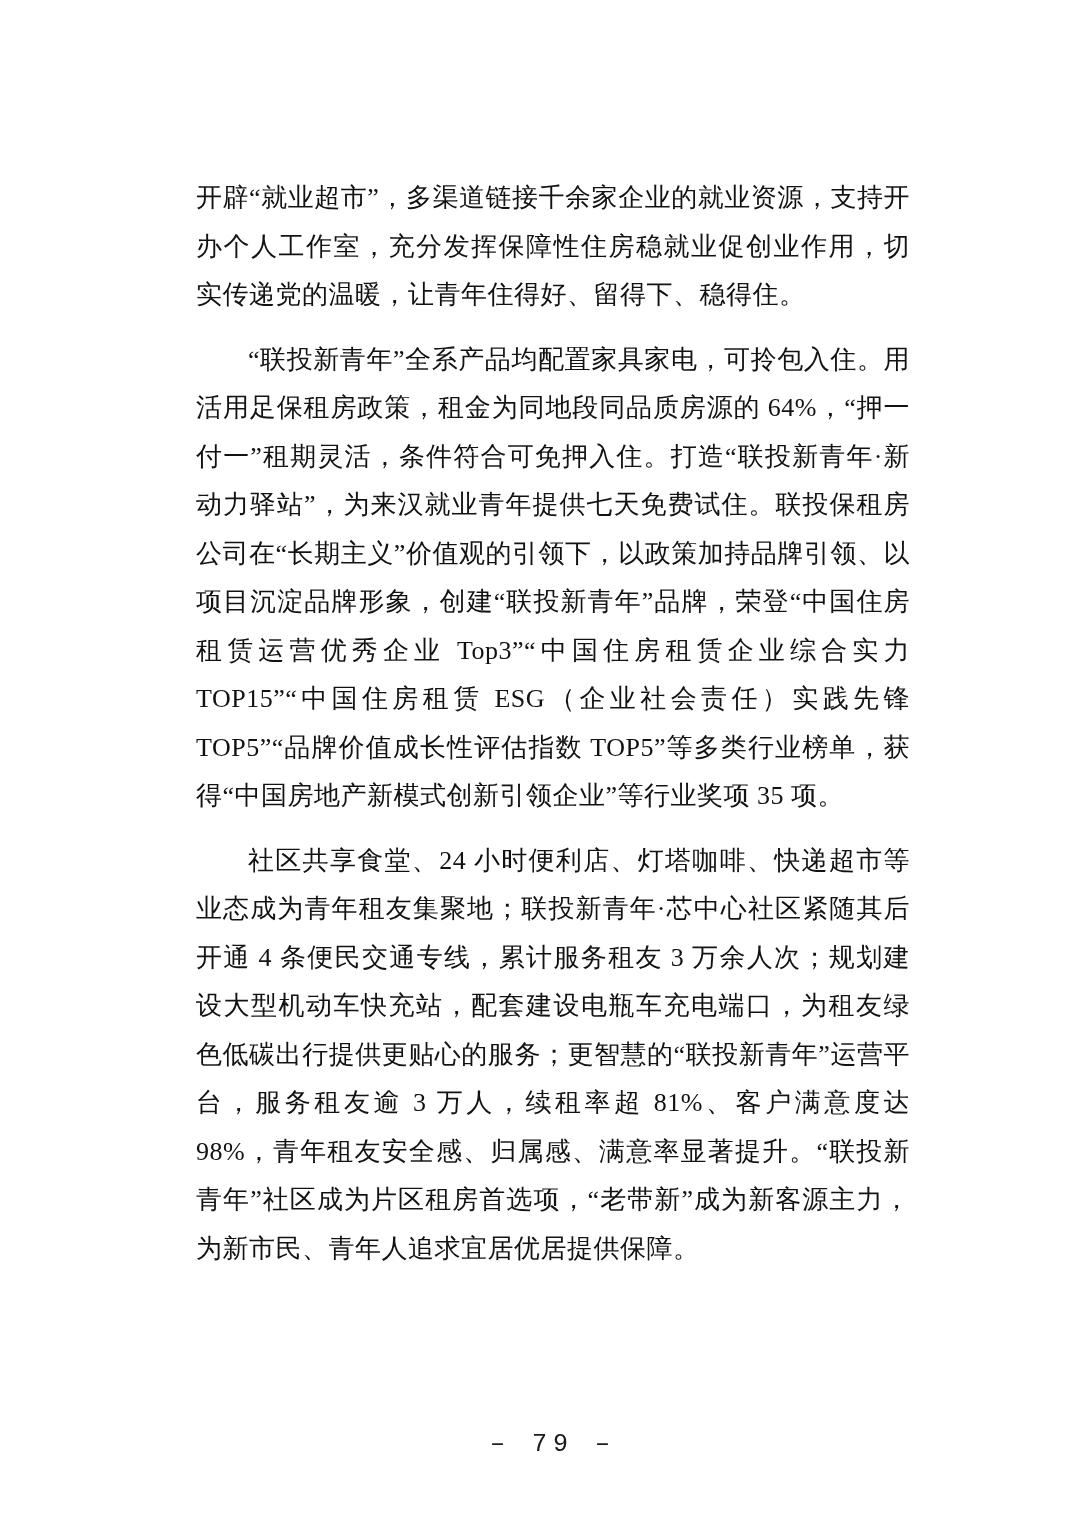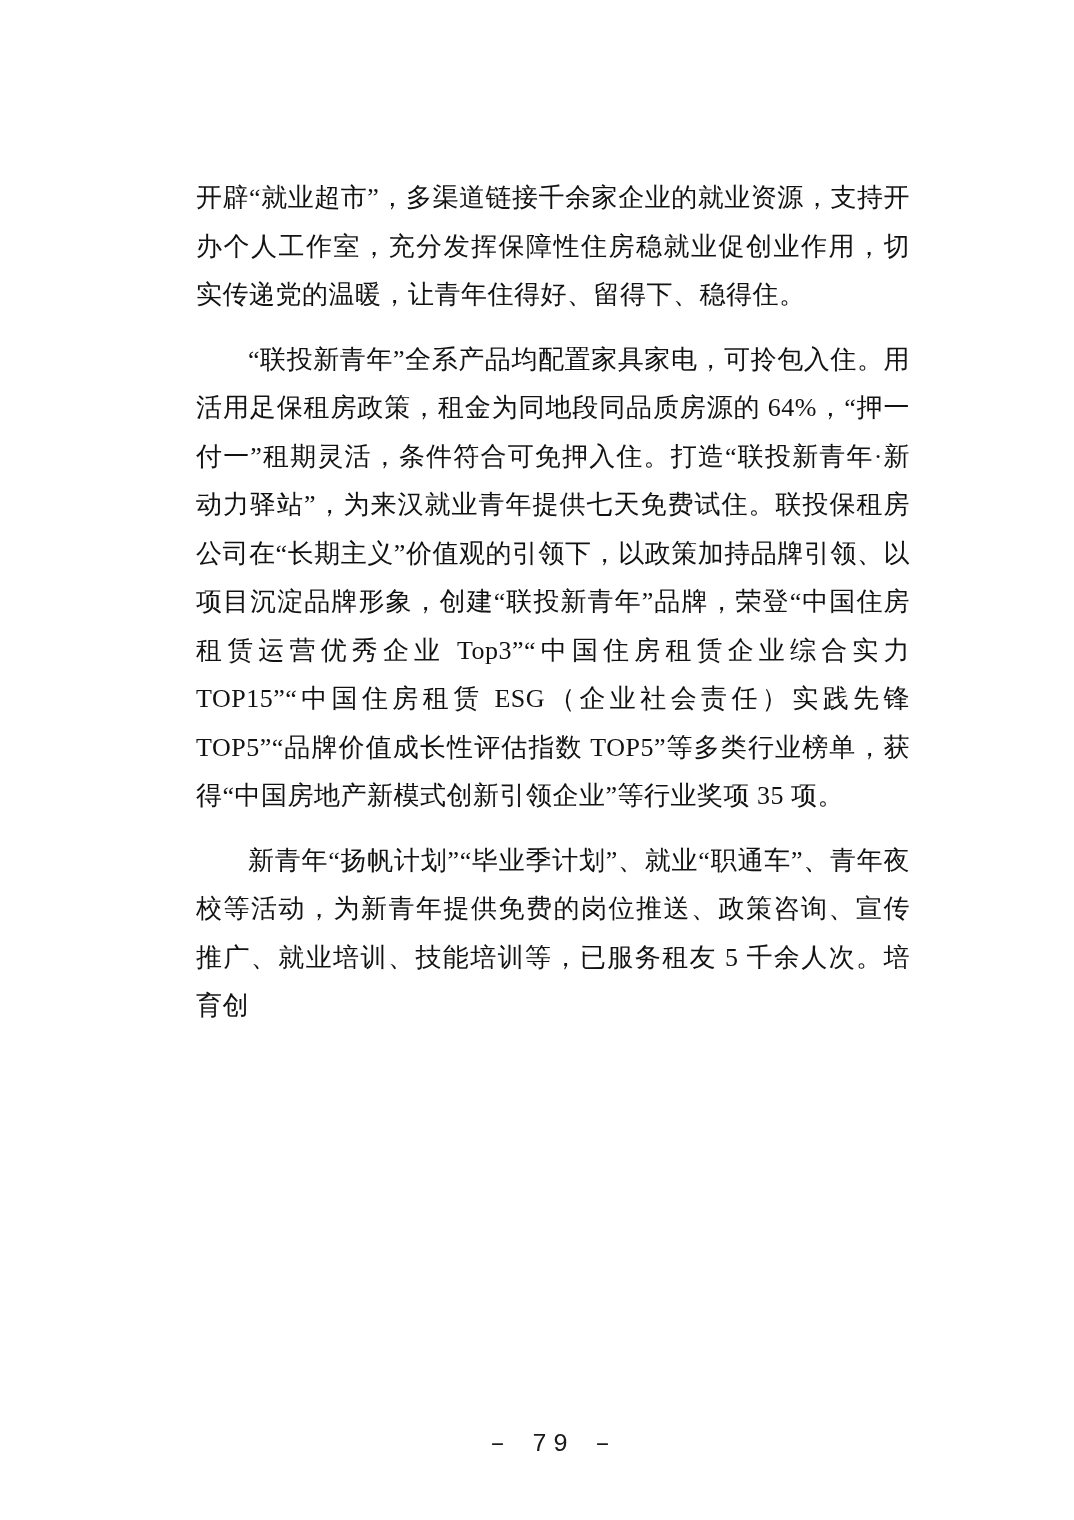--- a/index.html
+++ b/index.html
@@ -45,16 +45,16 @@
     font-family: Liberation Mono, monospace;
   }
 </style>
 </head>
 <body>
 
 <div class="page">
   <div class="content">
     <p class="para">开辟“就业超市”，多渠道链接千余家企业的就业资源，支持开办个人工作室，充分发挥保障性住房稳就业促创业作用，切实传递党的温暖，让青年住得好、留得下、稳得住。</p>
     <p class="para indent">“联投新青年”全系产品均配置家具家电，可拎包入住。用活用足保租房政策，租金为同地段同品质房源的 64%，“押一付一”租期灵活，条件符合可免押入住。打造“联投新青年·新动力驿站”，为来汉就业青年提供七天免费试住。联投保租房公司在“长期主义”价值观的引领下，以政策加持品牌引领、以项目沉淀品牌形象，创建“联投新青年”品牌，荣登“中国住房租赁运营优秀企业 Top3”“中国住房租赁企业综合实力 TOP15”“中国住房租赁 ESG（企业社会责任）实践先锋 TOP5”“品牌价值成长性评估指数 TOP5”等多类行业榜单，获得“中国房地产新模式创新引领企业”等行业奖项 35 项。</p>
-    <p class="para indent">新青年“扬帆计划”“毕业季计划”、就业“职通车”、青年夜校等活动，为新青年提供免费的岗位推送、政策咨询、宣传推广、就业培训、技能培训等，已服务租友 5 千余人次。培育创</p>
+    <p class="para indent">社区共享食堂、24 小时便利店、灯塔咖啡、快递超市等业态成为青年租友集聚地；联投新青年·芯中心社区紧随其后开通 4 条便民交通专线，累计服务租友 3 万余人次；规划建设大型机动车快充站，配套建设电瓶车充电端口，为租友绿色低碳出行提供更贴心的服务；更智慧的“联投新青年”运营平台，服务租友逾 3 万人，续租率超 81%、客户满意度达 98%，青年租友安全感、归属感、满意率显著提升。“联投新青年”社区成为片区租房首选项，“老带新”成为新客源主力，为新市民、青年人追求宜居优居提供保障。</p>
   </div>
   <div class="footer">– 79 –</div>
 </div>
 
 </body></html>

